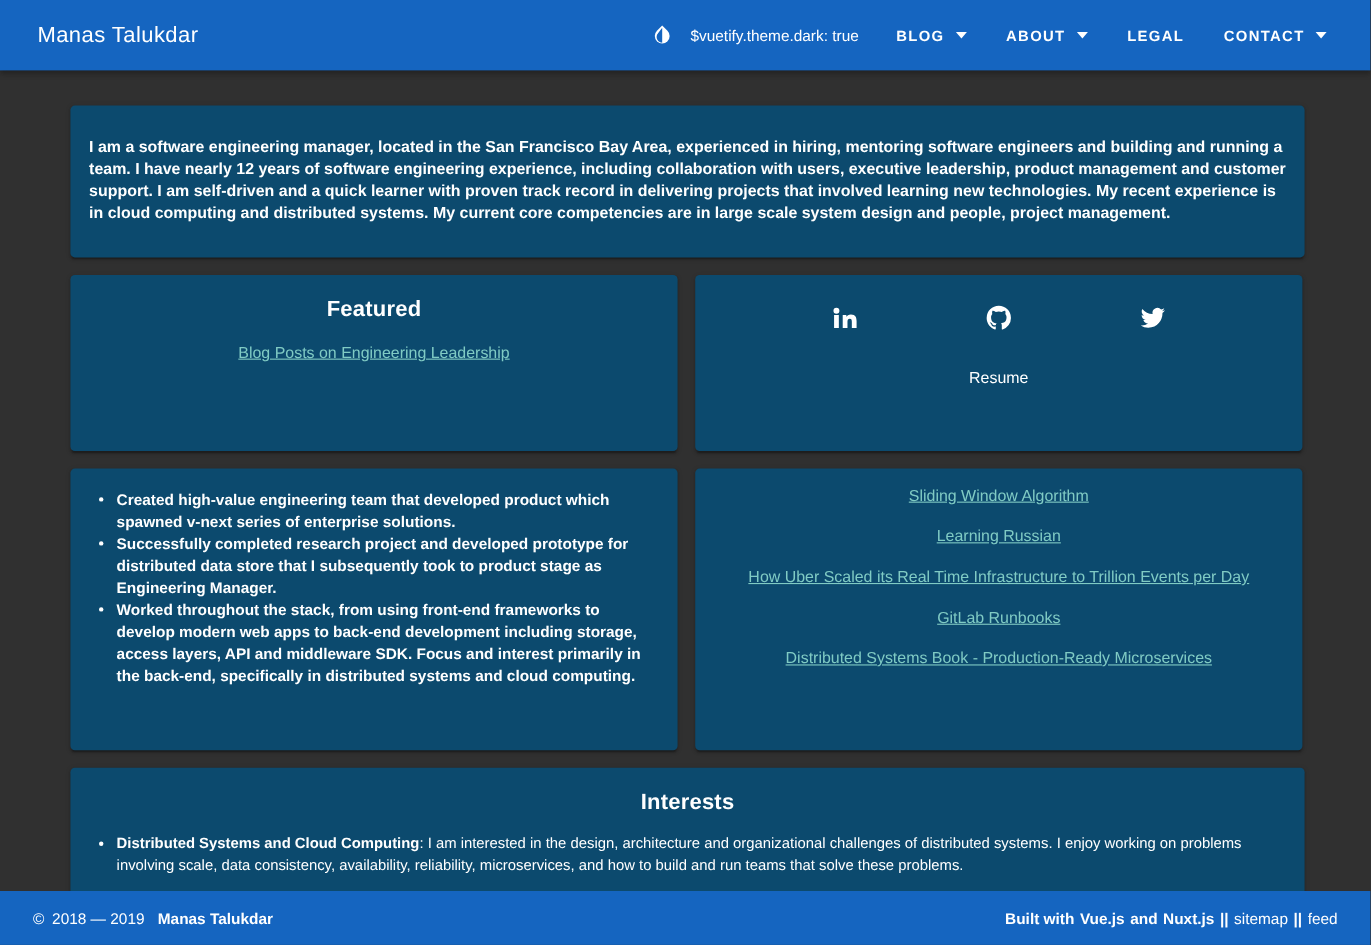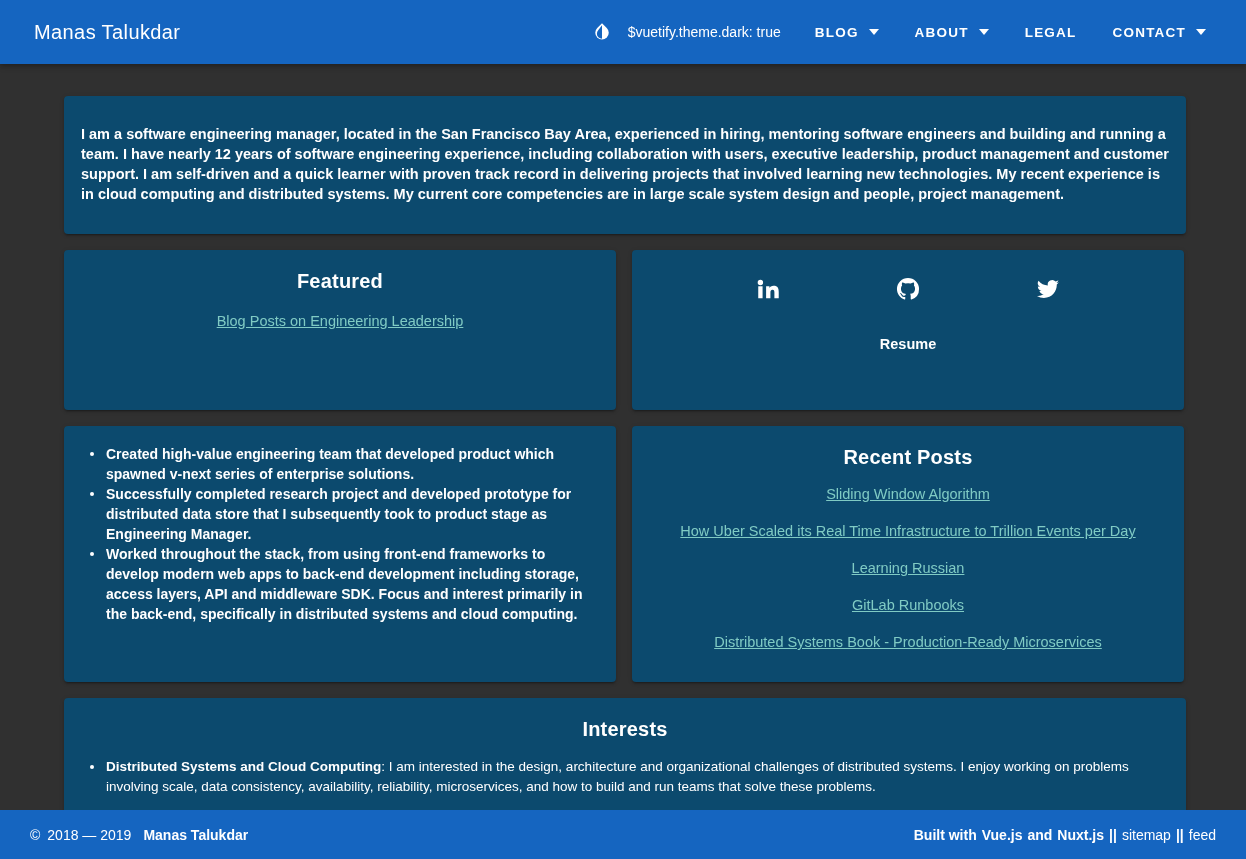--- a/index.html
+++ b/index.html
@@ -149,21 +149,21 @@
     width: 34px; height: 34px;
     display: flex; align-items: center; justify-content: center;
     color: #ffffff;
     cursor: pointer;
   }
   .social-icon svg { display: block; fill: #ffffff; }
   .resume-label {
     text-align: center;
     margin-top: 30px;
     font-size: 14.5px;
-    font-weight: 700;
+    font-weight: 400;
     color: #ffffff;
     cursor: pointer;
   }
 
   
   .mid-card { height: 256px; }
 
   .bullet-list {
     list-style: none;
     padding: 18px 20px 0 24px;
@@ -332,25 +332,24 @@
   <div class="row">
     <section class="card col-half mid-card">
       <ul class="bullet-list">
         <li>Created high-value engineering team that developed product which spawned v-next series of enterprise solutions.</li>
         <li>Successfully completed research project and developed prototype for distributed data store that I subsequently took to product stage as Engineering Manager.</li>
         <li>Worked throughout the stack, from using front-end frameworks to develop modern web apps to back-end development including storage, access layers, API and middleware SDK. Focus and interest primarily in the back-end, specifically in distributed systems and cloud computing.</li>
       </ul>
     </section>
 
     <section class="card col-half mid-card">
-      <h2 class="card-title">Recent Posts</h2>
       <ul class="posts-list">
         <li><a class="link">Sliding Window Algorithm</a></li>
+        <li><a class="link">Learning Russian</a></li>
         <li><a class="link">How Uber Scaled its Real Time Infrastructure to Trillion Events per Day</a></li>
-        <li><a class="link">Learning Russian</a></li>
         <li><a class="link">GitLab Runbooks</a></li>
         <li><a class="link">Distributed Systems Book - Production-Ready Microservices</a></li>
       </ul>
     </section>
   </div>
 
   <div class="row">
     <section class="card col-full interests-card">
       <h2 class="card-title">Interests</h2>
       <ul class="interests-list">

